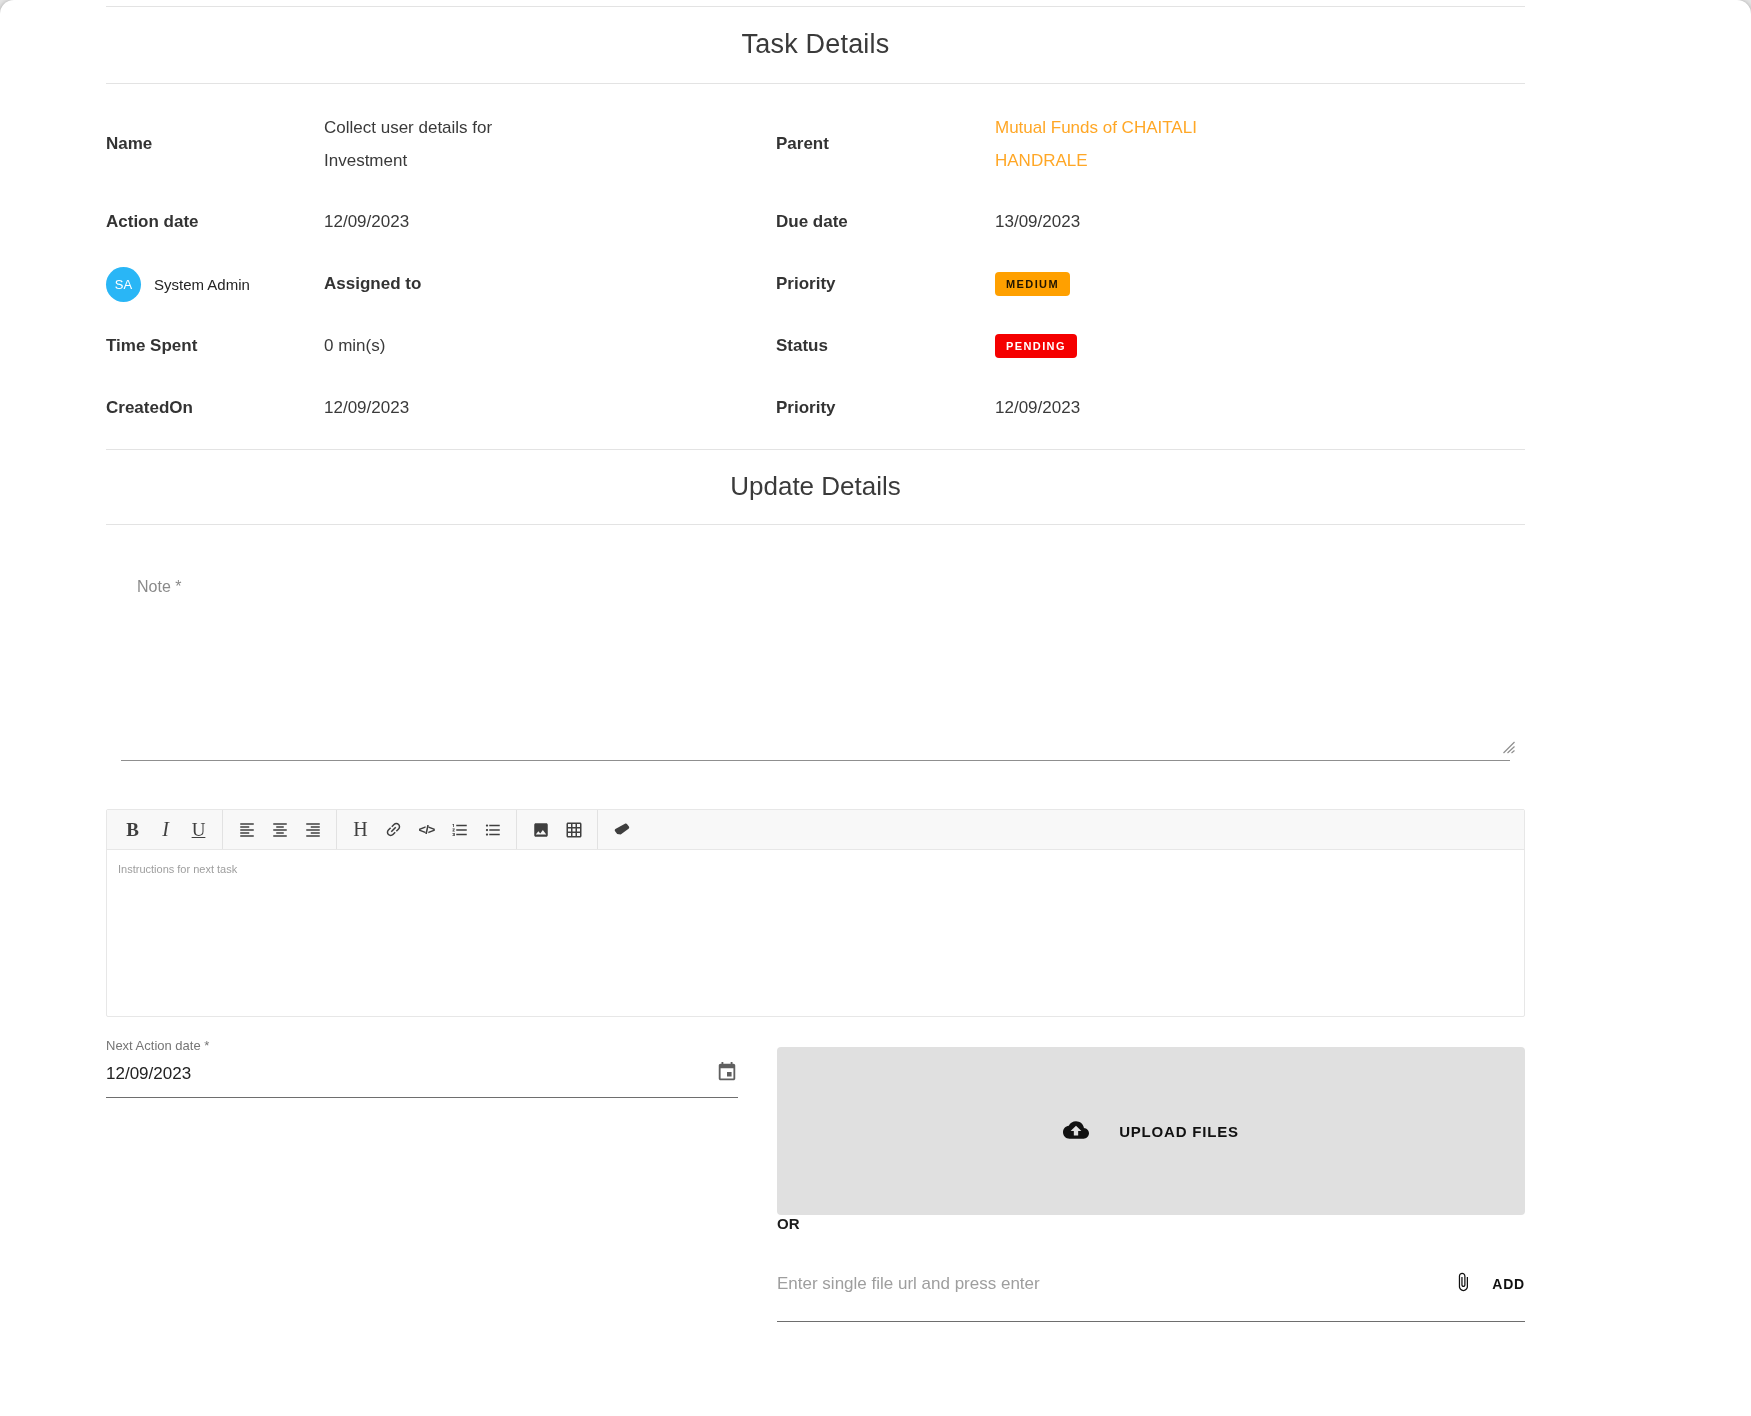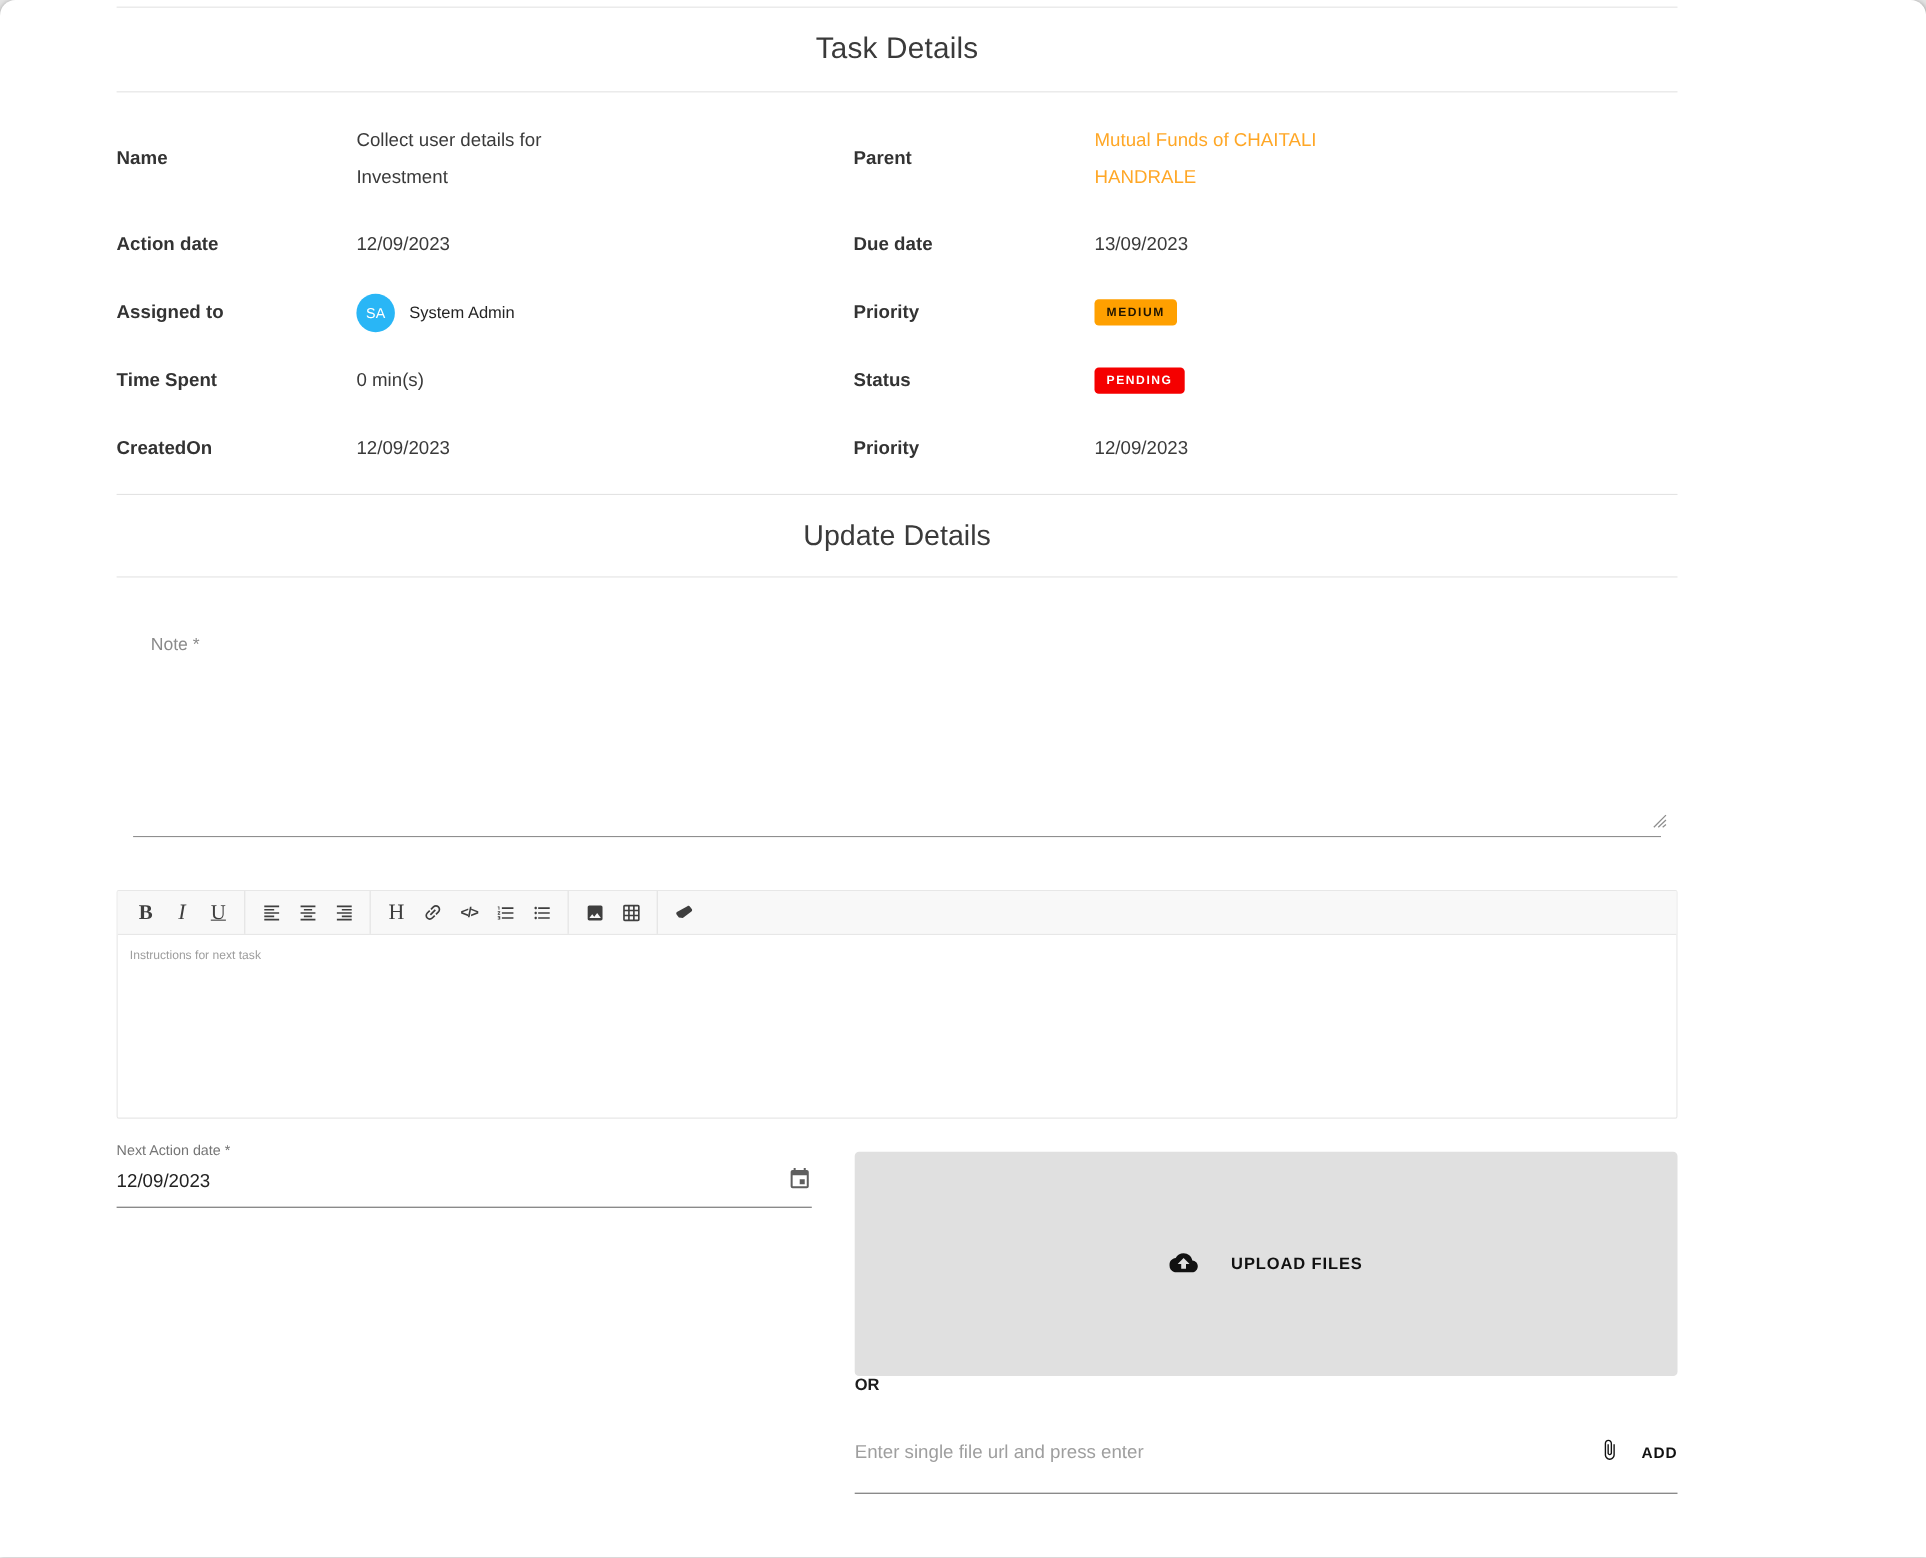--- a/index.html
+++ b/index.html
@@ -92,21 +92,21 @@
     display:flex; align-items:center; border-bottom:1px solid #6e6e6e;
     padding:5px 0 11px; margin-top:3px;
   }
   .daterow input {
     flex:1; border:none; outline:none; font-size:17px; color:#222;
     font-family:"Liberation Sans", sans-serif; background:transparent;
   }
   .cal-btn { border:none; background:transparent; cursor:pointer; padding:0; }
 
   .upload-panel {
-    height:204px; background:#e0e0e0; border-radius:4px;
+    height:168px; background:#e0e0e0; border-radius:4px;
     display:flex; align-items:center; justify-content:center; gap:30px;
     cursor:pointer; border:none; width:100%;
   }
   .upload-label { font-size:15px; font-weight:700; letter-spacing:.8px; color:#111; }
   .or-text { font-size:15px; font-weight:700; color:#1c1c1c; }
 
   .urlrow {
     display:flex; align-items:center; border-bottom:1px solid #6e6e6e;
     margin-top:16px; padding:24px 0 26px;
   }
@@ -146,25 +146,25 @@
 
       <div class="dcell dlabel">Action date</div>
       <div class="dcell">
           <span class="dvalue">12/09/2023</span>
         </div>
       <div class="dcell dlabel">Due date</div>
       <div class="dcell">
           <span class="dvalue">13/09/2023</span>
         </div>
 
-      <div class="dcell dlabel">Assigned to</div>
       <div class="dcell">
         <span class="avatar">SA</span>
         <span class="assignee-name">System Admin</span>
       </div>
+      <div class="dcell dlabel">Assigned to</div>
       <div class="dcell dlabel">Priority</div>
       <div class="dcell">
           <span class="badge medium">MEDIUM</span>
         </div>
 
       <div class="dcell dlabel">Time Spent</div>
       <div class="dcell">
           <span class="dvalue">0 min(s)</span>
         </div>
       <div class="dcell dlabel">Status</div>

